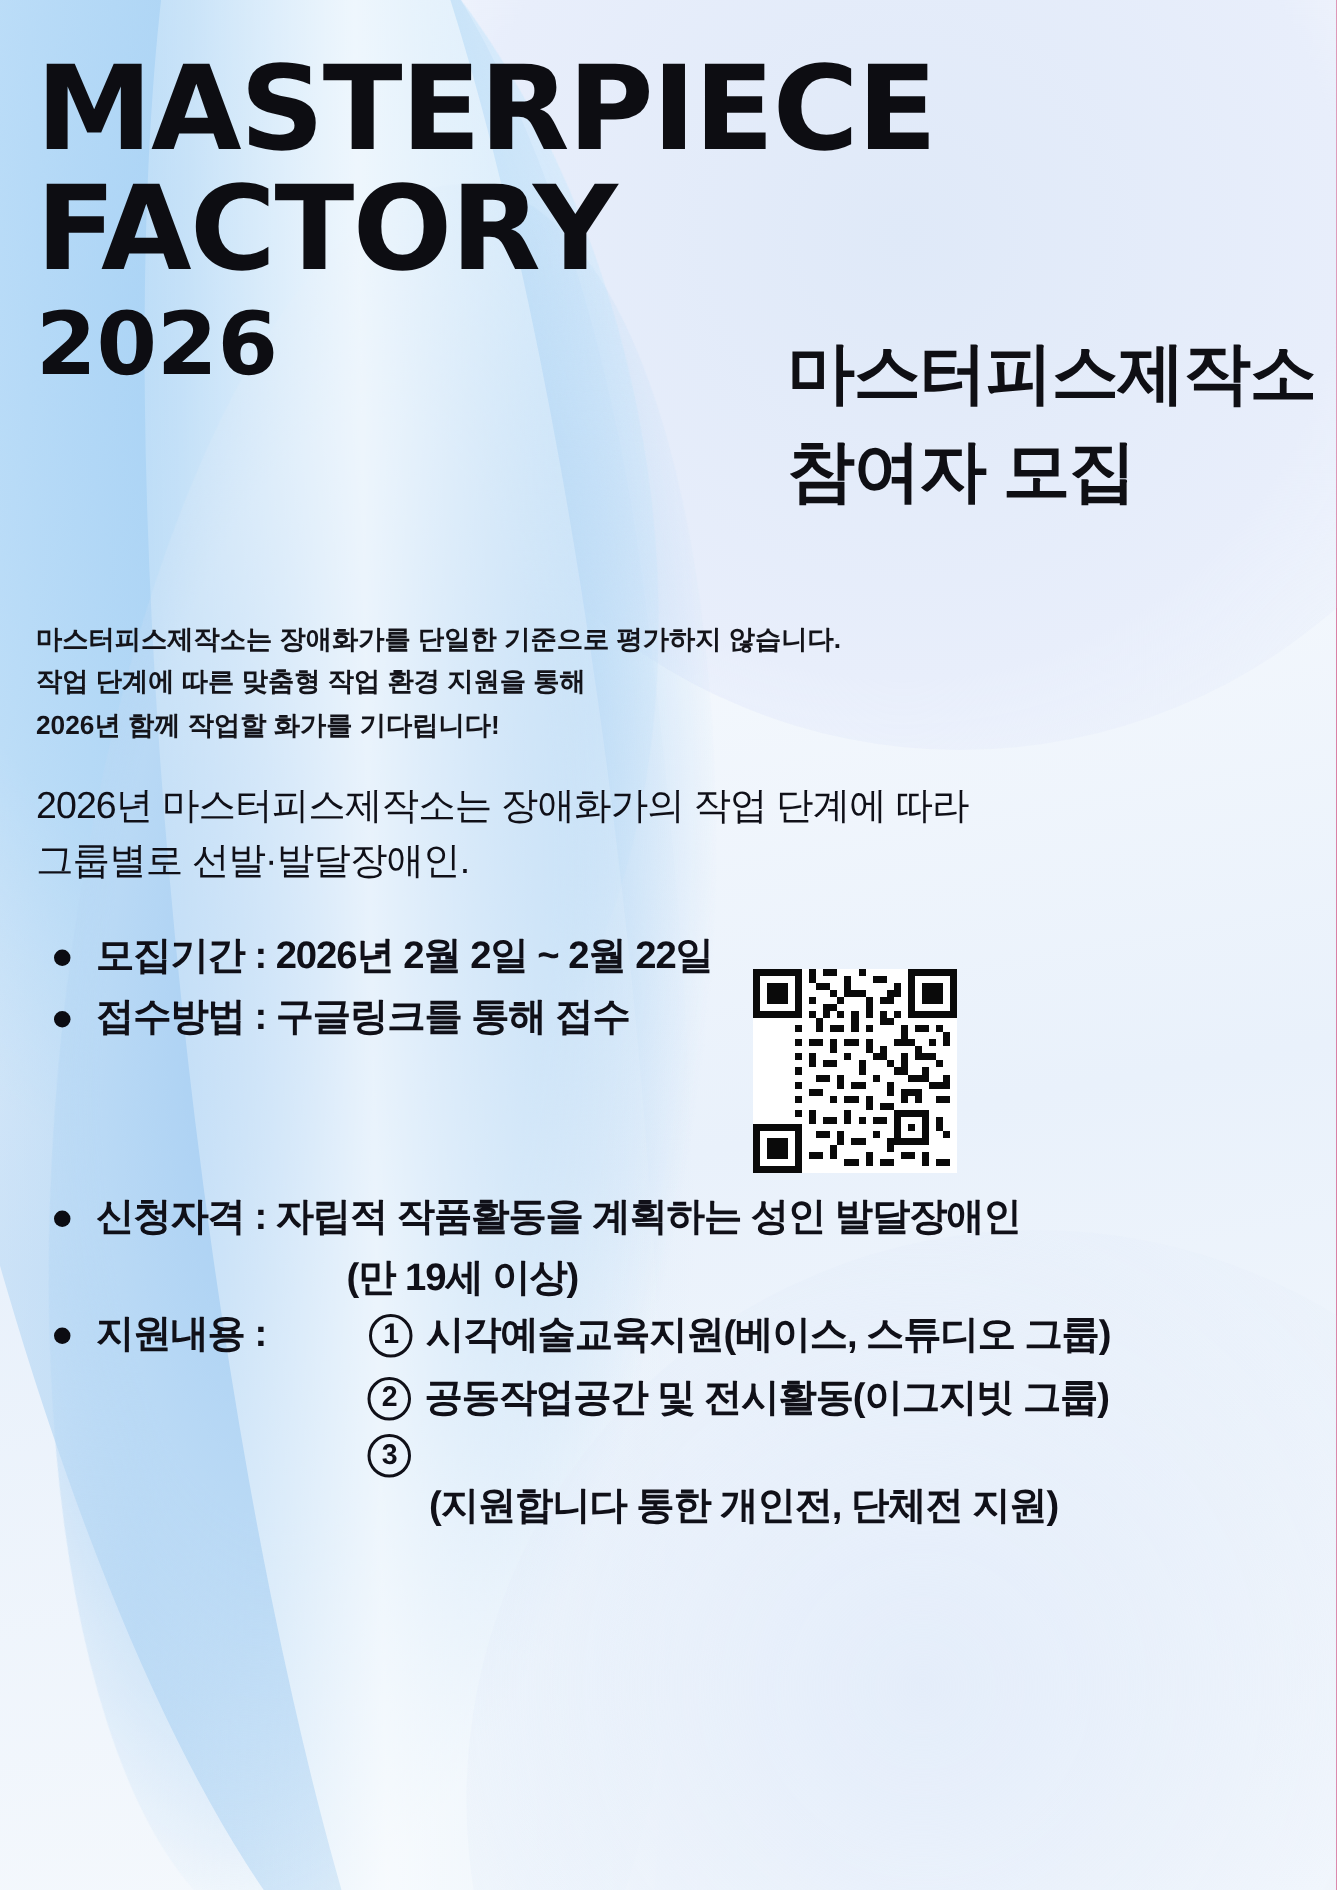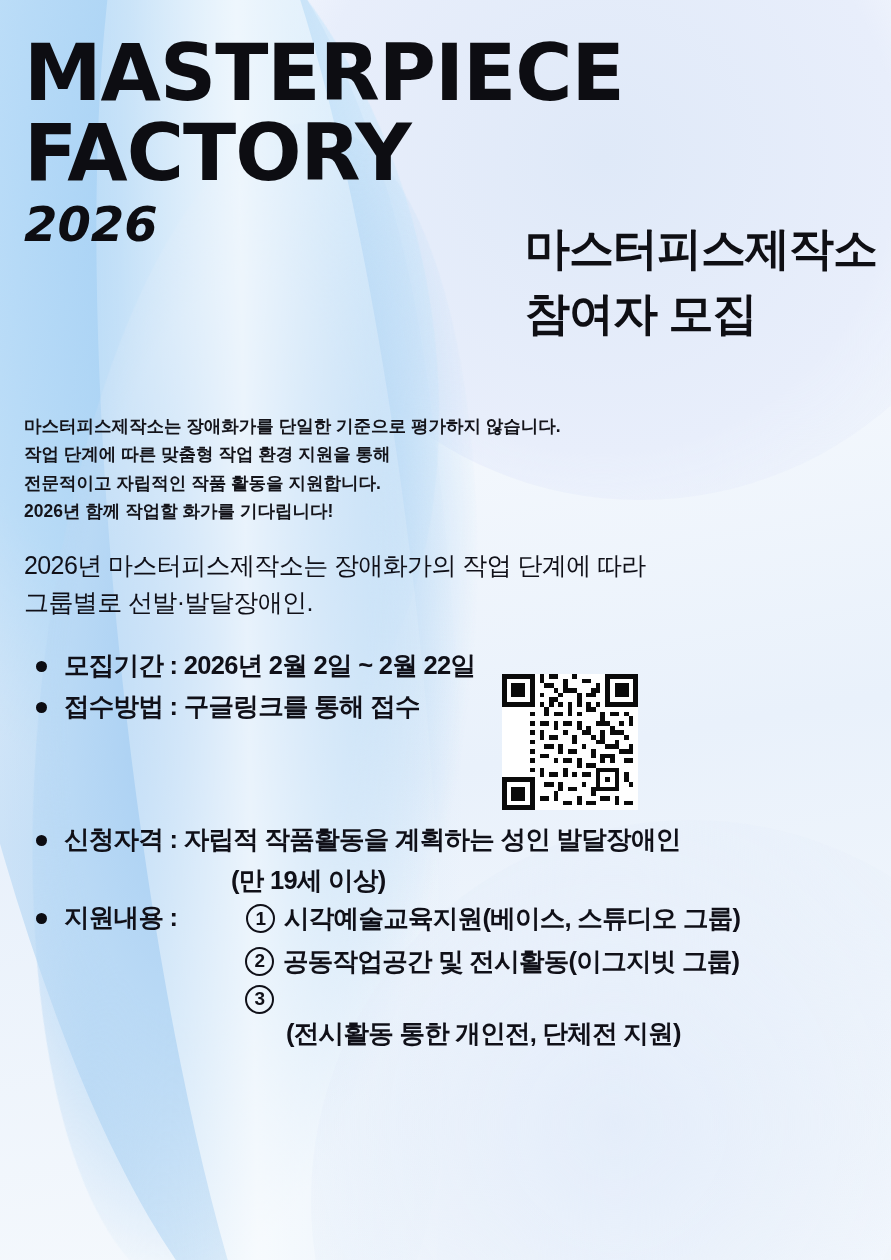--- a/index.html
+++ b/index.html
@@ -108,25 +108,24 @@
     line-height: 1.02;
     letter-spacing: -1px;
     color: #0d0d12;
     margin: 0;
     max-width: 640px;
   }
   .title-en .line2 { display: block; }
   .title-year {
     font-family: "DejaVu Sans", sans-serif;
     font-weight: 700;
-    font-size: 48px;
+    font-size: 58px;
     line-height: 1.05;
     color: #0d0d12;
     margin-top: 6px;
-    font-style: italic;
   }
   .title-ko {
     position: absolute;
     right: -8px;
     top: 182px;
     text-align: left;
     font-weight: 700;
     font-size: 45px;
     line-height: 1.45;
     color: #0f0f14;
@@ -260,21 +259,20 @@
       <div class="title-year">2026</div>
       <div class="title-ko">
         <div>마스터피스제작소</div>
         <div>참여자 모집</div>
       </div>
     </div>
 
     <div class="intro">
       <div>마스터피스제작소는 장애화가를 단일한 기준으로 평가하지 않습니다.</div>
       <div>작업 단계에 따른 맞춤형 작업 환경 지원을 통해</div>
-      <div>전문적이고 자립적인 작품 활동을 지원합니다.</div>
       <div>2026년 함께 작업할 화가를 기다립니다!</div>
     </div>
 
     <div class="lead">
       <div>2026년 마스터피스제작소는 장애화가의 작업 단계에 따라</div>
       <div>그룹별로 선발·발달장애인.</div>
     </div>
 
     <div class="bullets">
 
@@ -436,17 +434,17 @@
 
       <div class="support-item support-indent">
         <span class="circle-num">2</span>
         <span>공동작업공간 및 전시활동(이그지빗 그룹)</span>
       </div>
 
       <div class="support-item support-indent">
         <span class="circle-num">3</span>
       </div>
 
-      <div class="support-sub">(전시활동 통한 개인전, 단체전 지원)</div>
+      <div class="support-sub">(지원합니다 통한 개인전, 단체전 지원)</div>
 
     </div>
   </div>
 </div>
 
 </body></html>

